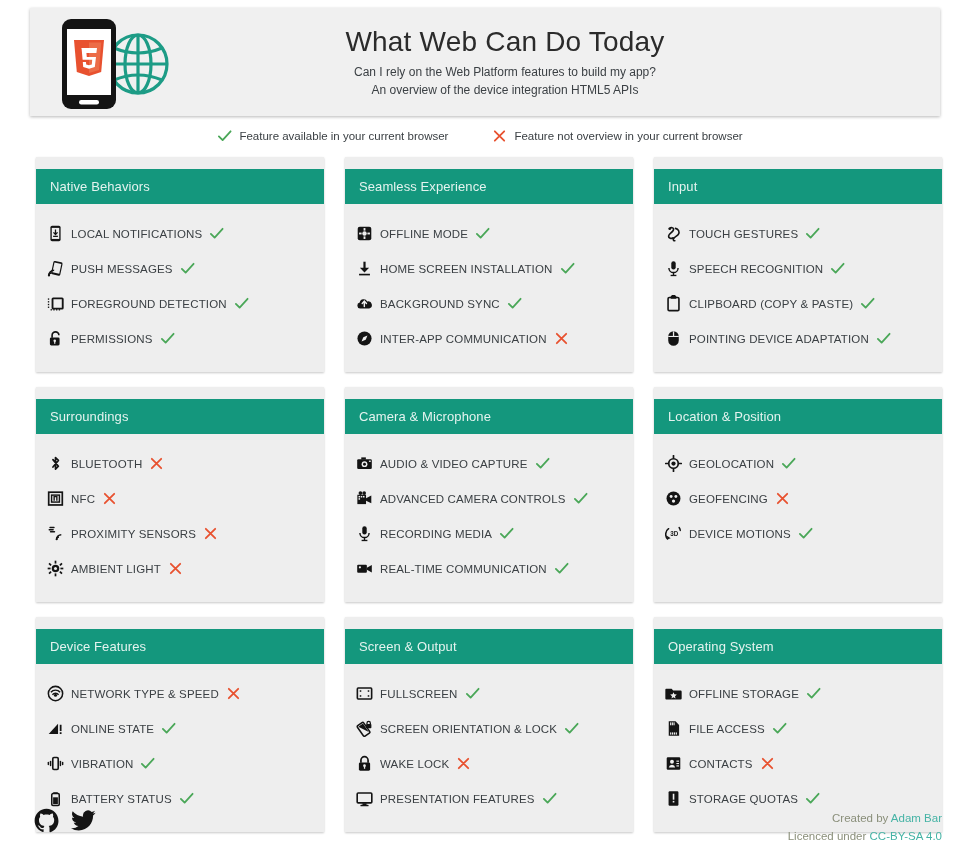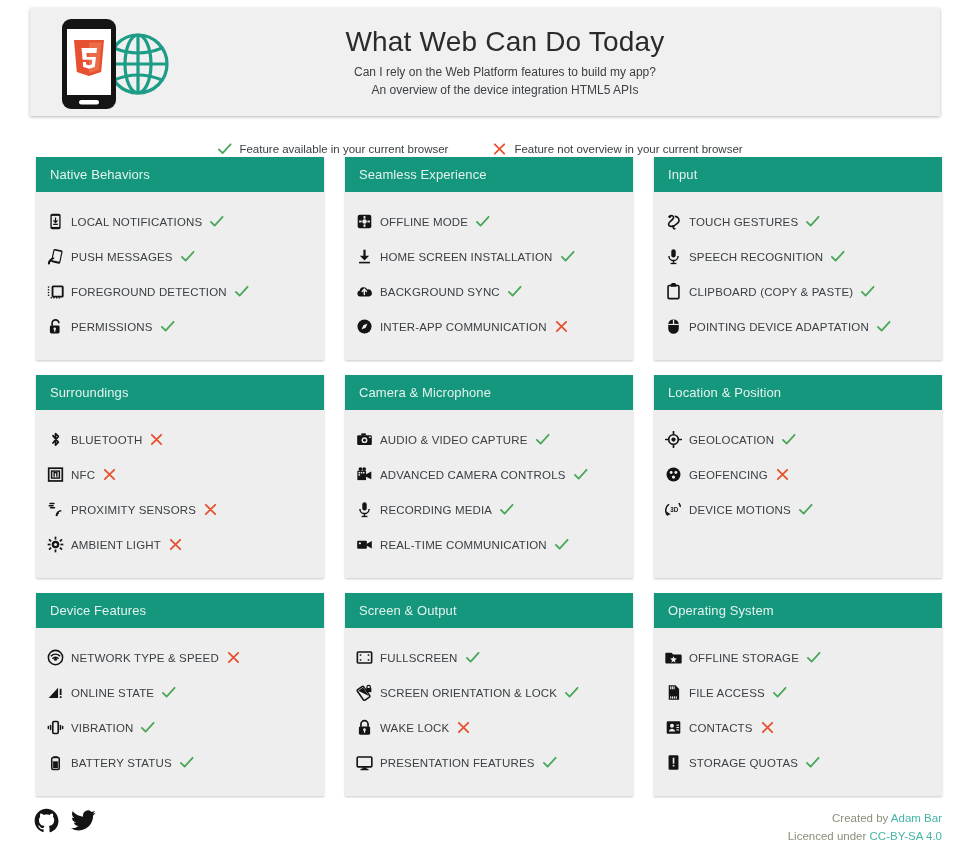--- a/index.html
+++ b/index.html
@@ -64,21 +64,20 @@
     position: absolute;
     left: 0;
     top: 128px;
     width: 960px;
     display: flex;
     justify-content: center;
     align-items: center;
     gap: 44px;
     font-size: 11.5px;
     color: #3b4044;
-    margin-top: 13px;
   }
   .legend-item {
     display: flex;
     align-items: center;
     gap: 7px;
   }
 
   
   .grid {
     position: absolute;
@@ -97,20 +96,21 @@
   }
   .card-header {
     background: #14977d;
     color: #e4f3ef;
     font-size: 13px;
     height: 35px;
     line-height: 35px;
     padding: 0 0 0 14px;
     font-weight: 400;
     letter-spacing: 0.1px;
+    margin-top: 12px;
   }
   .card-body {
     padding: 12px 10px 16px 10px;
     display: flex;
     flex-direction: column;
     align-items: flex-start;
   }
   .feature {
     display: flex;
     align-items: center;

